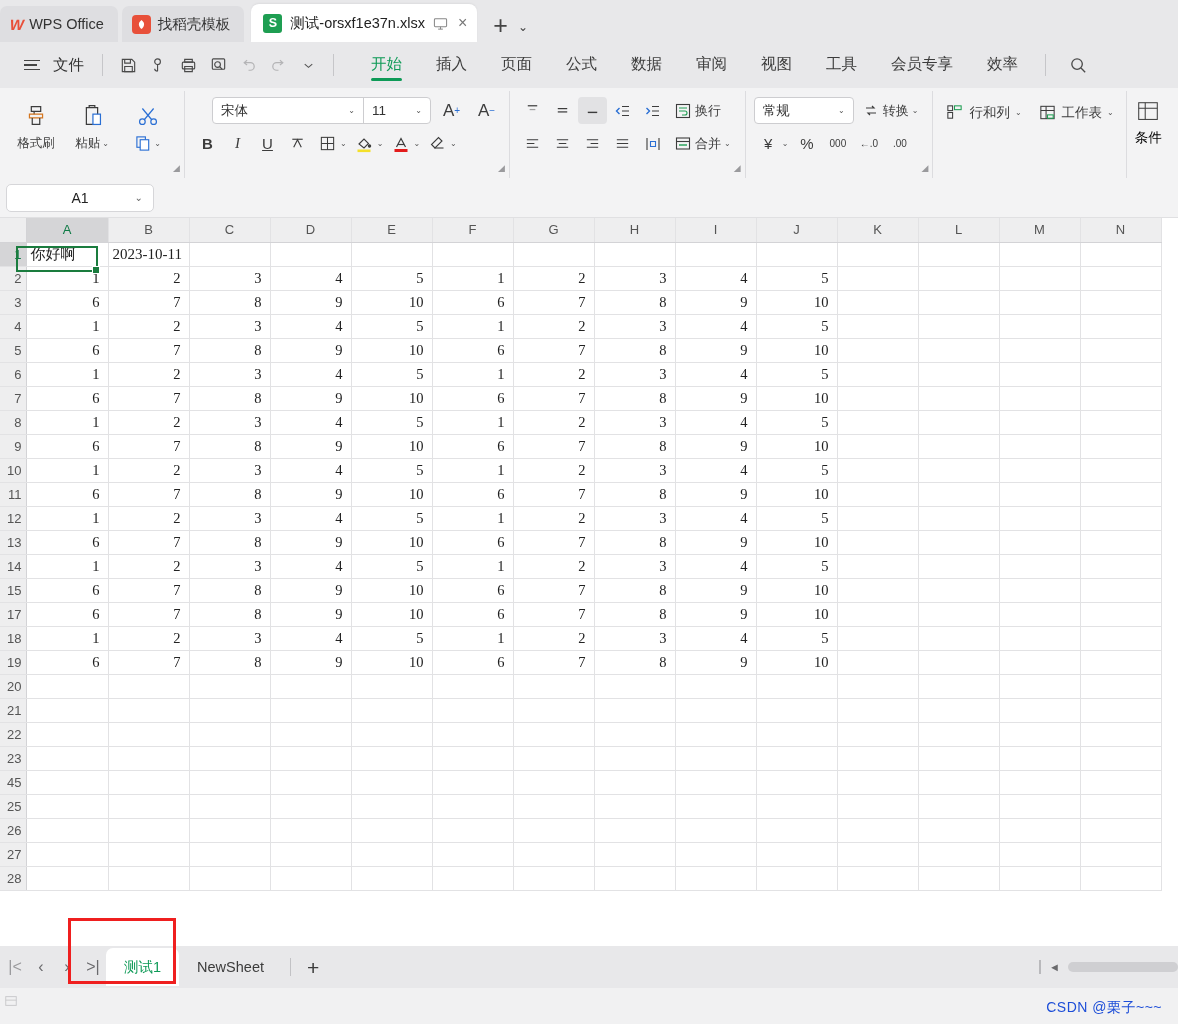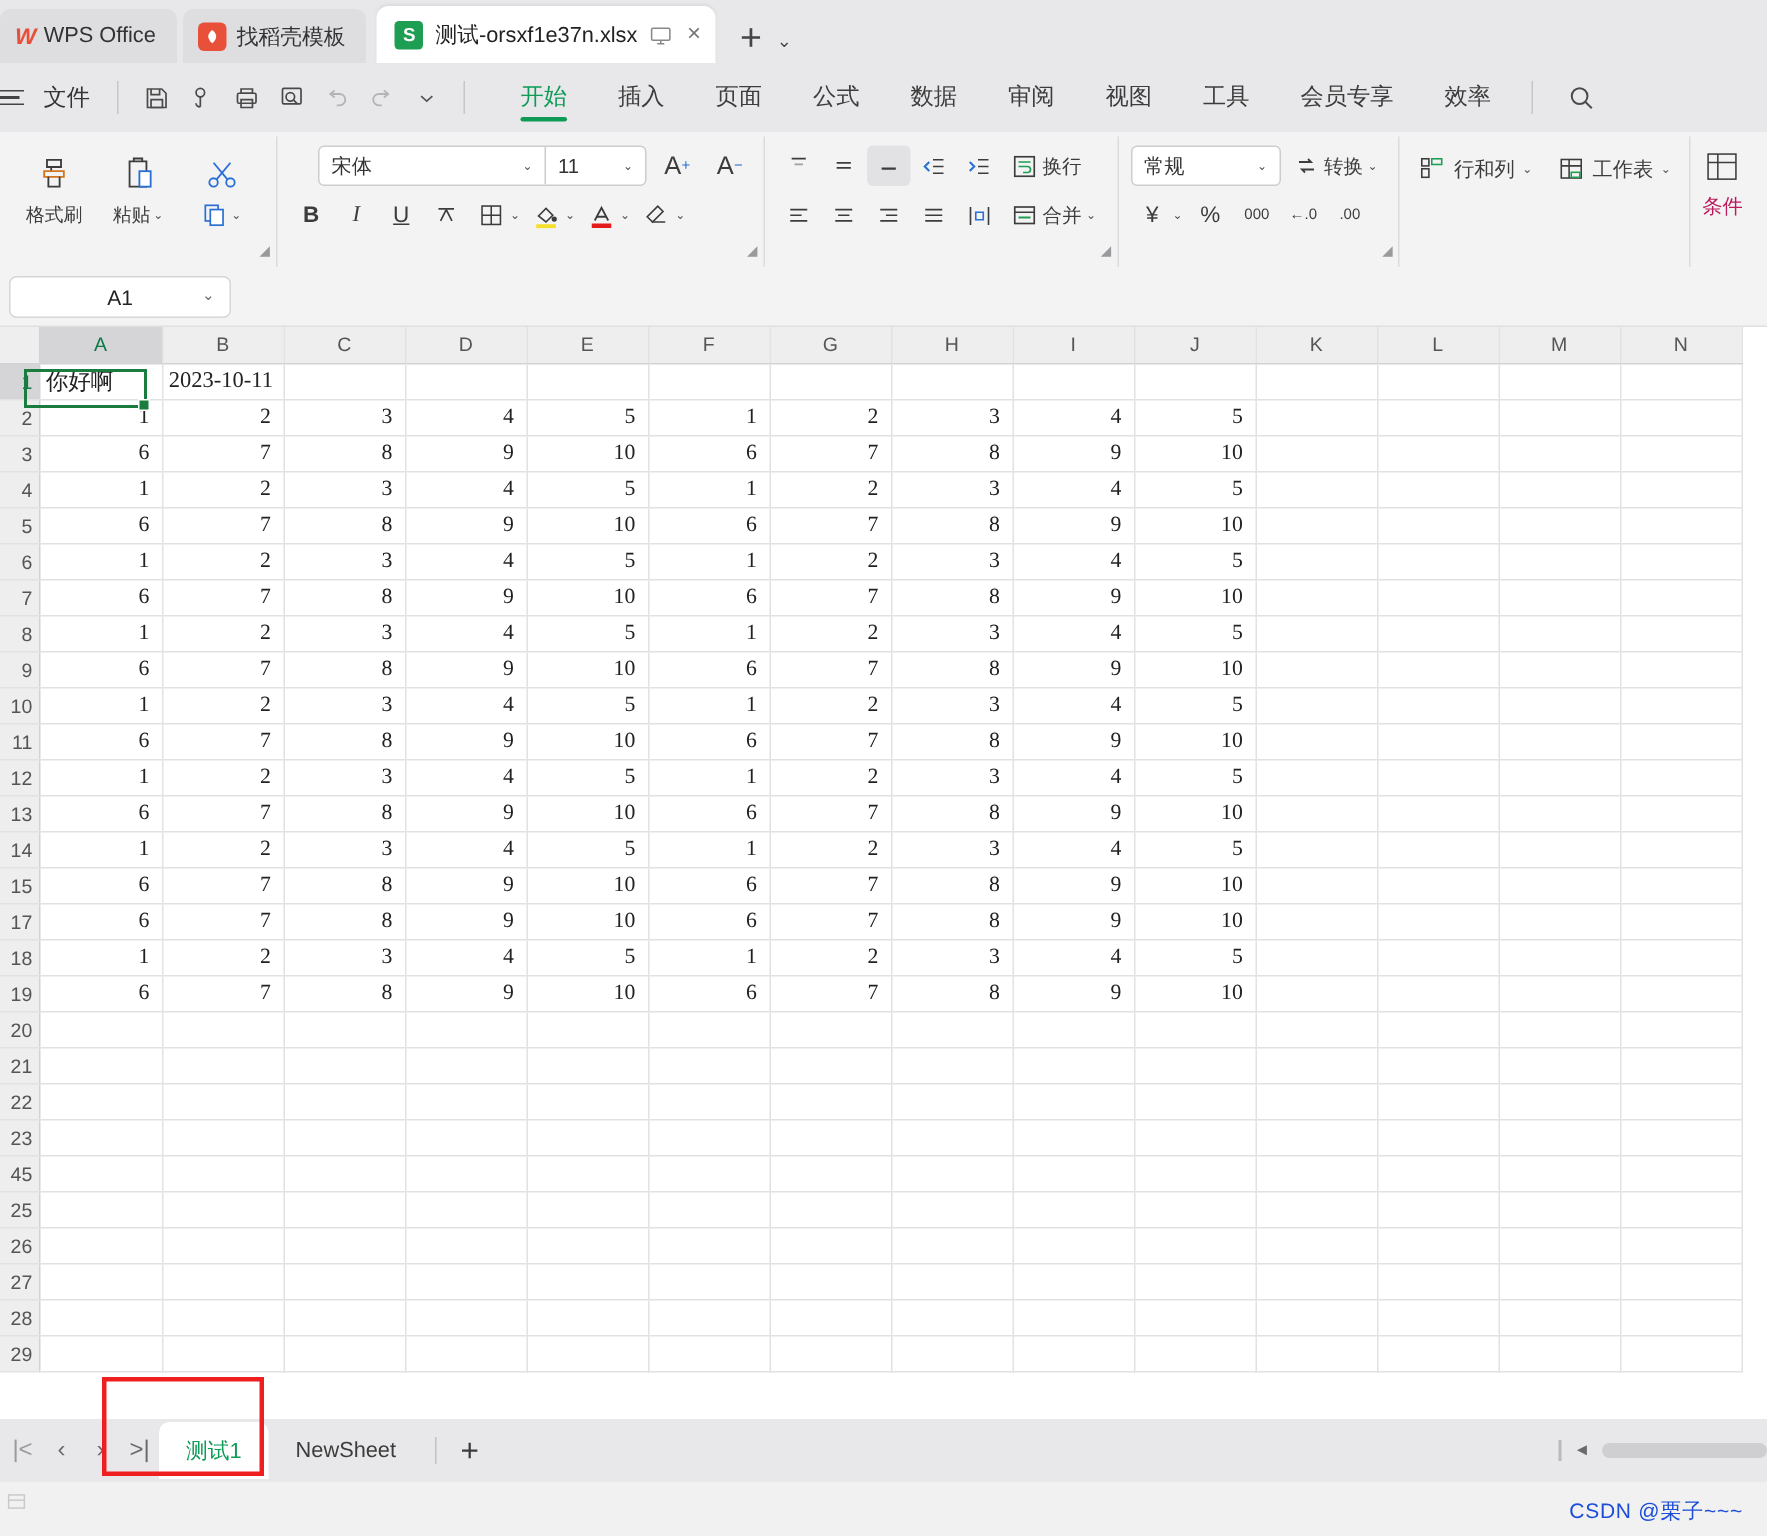--- a/index.html
+++ b/index.html
@@ -45,21 +45,21 @@
   }
   .tabicon { color: #777; font-size: 14px; cursor: pointer; }
   .tabicon.close { font-size: 16px; margin-left: 2px; }
   .plus-new { font-size: 25px; color: #444; margin-left: 16px; line-height: 1;
               padding-bottom: 4px; cursor: pointer; font-weight: 300;}
   .chev-new { font-size: 12px; color: #444; margin-left: 10px; padding-bottom: 8px; cursor:pointer;}
 
   
   .menubar {
     height: 46px; background: #e8e8ea; display: flex; align-items: center;
-    padding: 0 0; gap: 0px; position: relative;
+    padding: 0 24px; gap: 0px; position: relative;
   }
   .hamburger { width: 16px; display:flex; flex-direction:column; gap:3px; margin-right:5px;}
   .hamburger i { height:1.6px; background:#444; display:block; }
   .hamburger i:nth-child(2){ width:80%; }
   .menu-file { font-size: 15.5px; color: #333; padding: 4px 8px; cursor: pointer; }
   .vsep { width: 1px; height: 22px; background: #c6c6c9; margin: 0 10px; }
   .qicon {
     width: 30px; height: 30px; display:flex; align-items:center; justify-content:center;
     cursor: pointer; color:#4a4a4a;
   }
@@ -128,21 +128,21 @@
     width: 100px; height:27px; border:1px solid #cdcdd0; border-radius:4px; background:#fff;
     display:flex; align-items:center; justify-content:space-between; padding: 12px 8px;
     font-size:13.5px; color:#333; cursor:pointer;
   }
 
   .cellgrp { display:flex; flex-direction:row; gap:8px; padding-top:10px; }
   .cellrow { display:flex; align-items:center; gap:5px; font-size:13.5px; color:#3c3c3c;
              cursor:pointer; padding: 2px 4px; border-radius:4px;}
 
   .condgrp { display:flex; flex-direction:column; align-items:center; gap:4px;
-             padding-top:8px; font-size:13.5px; color:#be185d; }
+             padding-top:8px; font-size:13.5px; color:#000000; }
 
   
   .formulabar {
     height: 40px; background: #f3f3f4; display: flex; align-items: center;
     padding: 0 6px; gap: 6px; border-bottom: 1px solid #e0e0e2;
   }
   .namebox {
     width: 148px; height: 28px; background:#fff; border:1px solid #d6d6d9; border-radius:5px;
     display:flex; align-items:center; justify-content:center; position:relative;
     font-size:14px; color:#222;
@@ -1073,37 +1073,20 @@
           <td class="num"></td>
           <td class="num"></td>
           <td class="num"></td>
           <td class="num"></td>
           <td class="num"></td>
           <td class="num"></td>
           <td class="num"></td>
           <td class="num"></td>
           <td class="num"></td>
         </tr>
-        <tr>
-          <th class="rowhead">29</th>
-          <td class="num"></td>
-          <td class="num"></td>
-          <td class="num"></td>
-          <td class="num"></td>
-          <td class="num"></td>
-          <td class="num"></td>
-          <td class="num"></td>
-          <td class="num"></td>
-          <td class="num"></td>
-          <td class="num"></td>
-          <td class="num"></td>
-          <td class="num"></td>
-          <td class="num"></td>
-          <td class="num"></td>
-        </tr>
       </tbody>
   </table>
   <div class="cellsel" style="left:16px; top:28px; width:82px; height:26px;"></div>
 </div>
 
 <div class="sheetbar">
   <div class="navbtn">|&lt;</div>
   <div class="navbtn on">‹</div>
   <div class="navbtn on">›</div>
   <div class="navbtn on">&gt;|</div>

